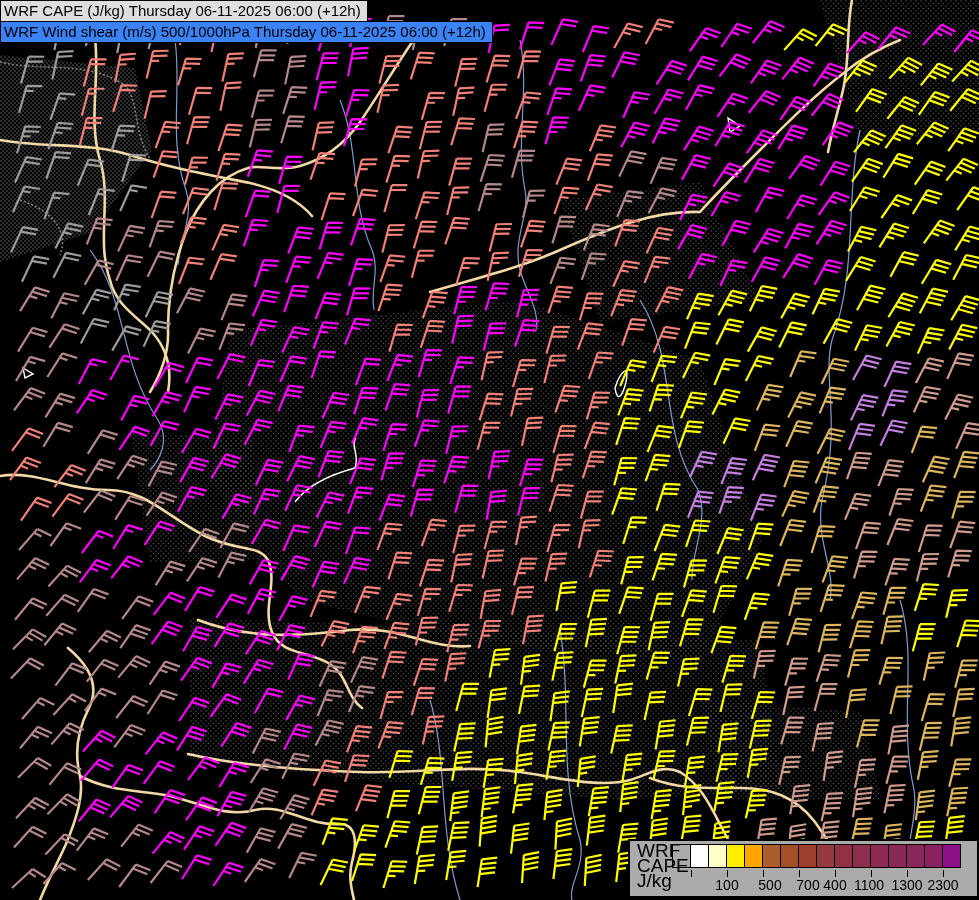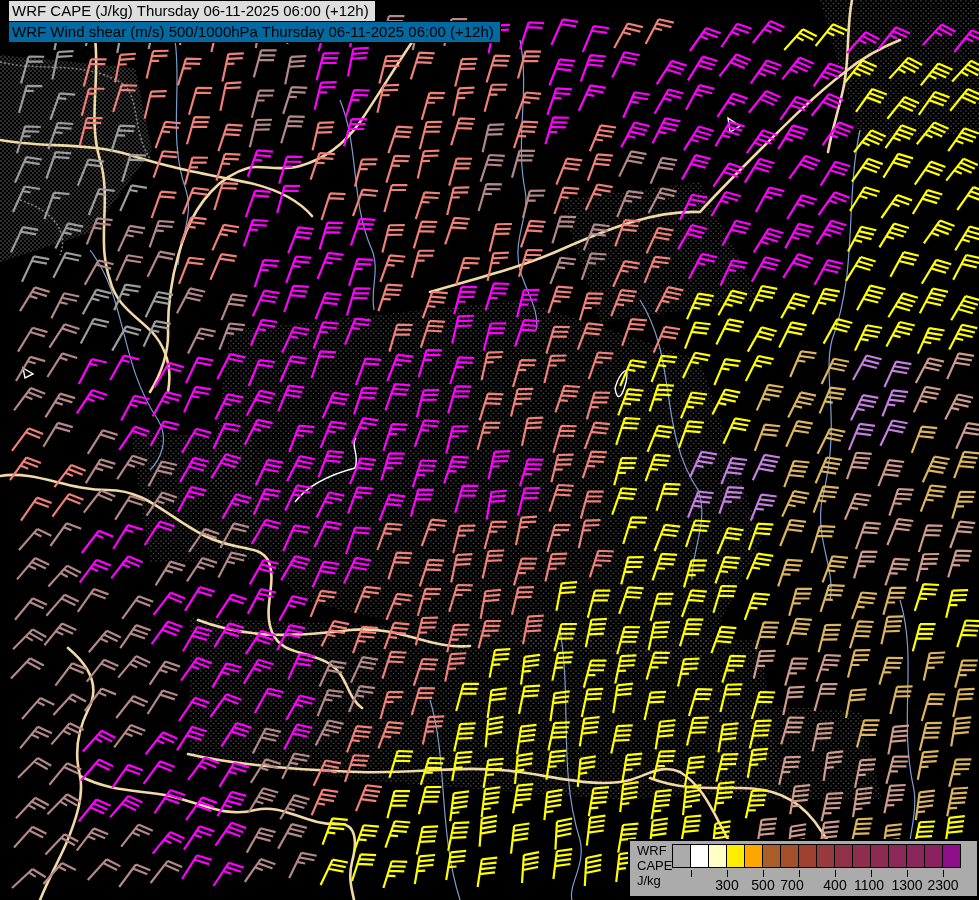--- a/index.html
+++ b/index.html
@@ -1,28 +1,28 @@
 <!DOCTYPE html>
 <html><head>
 <meta charset="utf-8">
 <style>
   html,body{margin:0;padding:0;background:#000;}
   .stage{position:relative;width:979px;height:900px;overflow:hidden;background:#000;
          font-family:"Liberation Sans", sans-serif;}
   #map-svg{position:absolute;left:0;top:0;}
   
-  .hdr{position:absolute;left:0;top:0;z-index:5;padding-left:8px;}
+  .hdr{position:absolute;left:0;top:0;z-index:5;}
   .hdr .h-line{display:table;border:1px solid #000;color:#000;font-size:15px;
                line-height:18px;padding:1px 6px 1px 3px;white-space:nowrap;}
   .hdr .h1{background:#dedede;margin-bottom:-1px;}
-  .hdr .h2{background:#0369a1;}
+  .hdr .h2{background:#3b82f6;}
   
   .legend{position:absolute;left:628px;top:839px;width:351px;height:59px;z-index:5;
           background:#ababab;border:2px solid #000;box-sizing:border-box;color:#000;}
-  .lg-title{position:absolute;left:7px;top:2px;font-size:13px;line-height:15px;color:#000;}
+  .lg-title{position:absolute;left:7px;top:2px;font-size:19px;line-height:15px;color:#000;}
   .lg-strip{position:absolute;left:43px;top:3px;display:flex;}
   .lg-cell{width:17px;height:22px;border:1px solid #000;margin-left:-1px;box-sizing:content-box;}
   .lg-tick{position:absolute;top:29px;width:1px;height:7px;background:#000;}
   .lg-ticklabel{position:absolute;top:36px;font-size:14px;color:#000;transform:translateX(-50%);}
 </style>
 </head>
 <body>
 
 <div class="stage">
 
@@ -2373,25 +2373,25 @@
         <div class="lg-cell" style="background: rgb(139, 43, 84);"></div>
         <div class="lg-cell" style="background: rgb(138, 41, 88);"></div>
         <div class="lg-cell" style="background: rgb(137, 39, 92);"></div>
         <div class="lg-cell" style="background: rgb(139, 33, 96);"></div>
         <div class="lg-cell" style="background: rgb(143, 15, 138);"></div>
       </div>
     <div id="lg-ticks">
         <div class="lg-tick" style="left: 61px;"></div>
         <div class="lg-ticklabel" style="left: 61px; margin-top: 37px;">100</div>
         <div class="lg-tick" style="left: 97px;"></div>
-        <div class="lg-ticklabel" style="left: 97px;">300</div>
+        <div class="lg-ticklabel" style="left: 97px;">100</div>
         <div class="lg-tick" style="left: 133px;"></div>
-        <div class="lg-ticklabel" style="left: 133px;">500</div>
+        <div class="lg-ticklabel" style="left: 140px;">500</div>
         <div class="lg-tick" style="left: 169px;"></div>
-        <div class="lg-ticklabel" style="left: 162px;">700</div>
+        <div class="lg-ticklabel" style="left: 178px;">700</div>
         <div class="lg-tick" style="left: 205px;"></div>
         <div class="lg-ticklabel" style="left: 205px;">400</div>
         <div class="lg-tick" style="left: 241px;"></div>
         <div class="lg-ticklabel" style="left: 239px;">1100</div>
         <div class="lg-tick" style="left: 277px;"></div>
         <div class="lg-ticklabel" style="left: 277px;">1300</div>
         <div class="lg-tick" style="left: 313px;"></div>
         <div class="lg-ticklabel" style="left: 313px;">2300</div>
       </div>
   </div>

